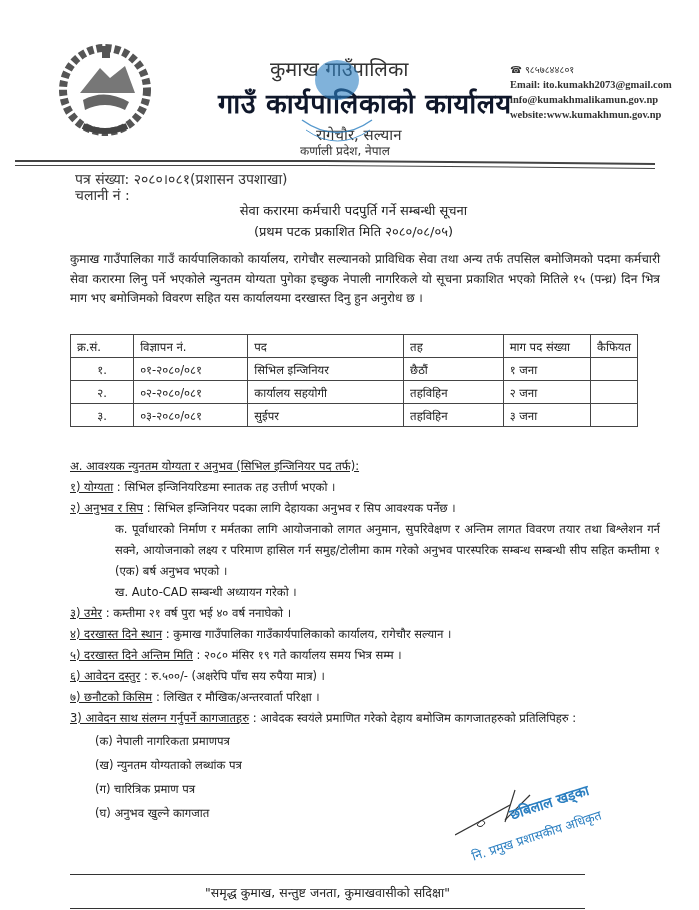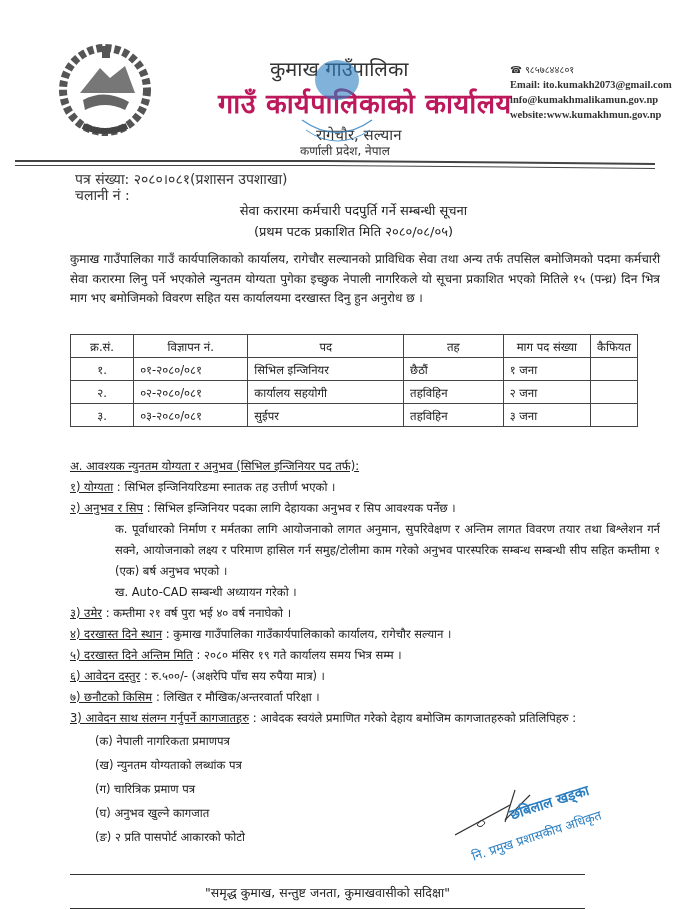--- a/index.html
+++ b/index.html
@@ -1,33 +1,33 @@
 <!DOCTYPE html>
 <html><head>
 <meta charset="utf-8">
 <style>
   html, body { margin:0; padding:0; background:#ffffff; }
   body { width:699px; height:910px; position:relative; overflow:hidden; font-family:"DejaVu Sans", sans-serif; color:#222; }
   .abs { position:absolute; }
   .emblem { left:55px; top:38px; width:100px; height:100px; }
   .title1 { left:270px; top:55px; font-size:20px; color:#333; white-space:nowrap; }
-  .title2 { left:218px; top:84px; font-size:27px; color:#be185d; white-space:nowrap; font-weight:bold; letter-spacing:0.5px; }
+  .title2 { left:218px; top:84px; font-size:27px; color:#0f172a; white-space:nowrap; font-weight:bold; letter-spacing:0.5px; }
   .addr1 { left:316px; top:124px; font-size:15px; color:#333; white-space:nowrap; }
   .addr2 { left:300px; top:142px; font-size:12px; color:#333; white-space:nowrap; }
   .stamp { left:292px; top:50px; width:90px; height:110px; opacity:0.8; }
   .contact { left:510px; top:62px; font-family:"Liberation Serif", serif; font-size:10.5px; color:#333; line-height:15px; font-weight:bold; white-space:nowrap; }
   .contact .ph { font-weight:normal; font-family:"DejaVu Sans", sans-serif; font-size:9.5px; }
   .hr-head { left:15px; top:160px; width:310px; height:3px; border-top:2px solid #444; border-bottom:1px solid #444; }
   .hr-head2 { left:325px; top:160px; width:330px; height:3px; border-top:2px solid #444; border-bottom:1px solid #444; transform:rotate(0.5deg); transform-origin:left; }
   .ref { left:75px; top:171px; font-size:14px; color:#333; line-height:16px; white-space:nowrap; }
   .notice-title { left:4px; width:699px; top:200px; text-align:center; font-size:13px; line-height:21px; color:#222; }
   .para { left:70px; top:250px; width:590px; font-size:12px; line-height:19.5px; text-align:justify; color:#222; }
   table.vac { position:absolute; left:70px; top:334px; width:568px; border-collapse:collapse; font-size:11.5px; }
   table.vac td, table.vac th { border:1px solid #444; height:20px; padding:1px 6px; font-weight:normal; text-align:left; }
-  table.vac th { text-align:center; }
+  table.vac th { text-align:left; }
   table.vac td.c { text-align:center; }
   .req { left:70px; top:432px; width:590px; font-size:11.5px; line-height:21px; color:#222;margin-top:24px; }
   .req .u { text-decoration:underline; }
   .req .ind { padding-left:45px; text-align:justify; }
   .req .docs { padding-left:25px; line-height:24px; }
   .req .row { white-space:nowrap; }
   .sig { left:455px; top:770px; width:200px; height:100px; }
   .sig-name { left:510px; top:805px; font-size:14px; font-weight:bold; color:#2b7fc1; transform:rotate(-18deg); transform-origin:left; white-space:nowrap; }
   .sig-title { left:472px; top:848px; font-size:12.5px; color:#2b7fc1; transform:rotate(-18deg); transform-origin:left; white-space:nowrap; }
   .hr-foot1 { left:70px; top:874px; width:515px; border-top:1.5px solid #333; }
@@ -129,21 +129,20 @@
   <div class="row"><span class="u">४) दरखास्त दिने स्थान</span><span> : कुमाख गाउँपालिका गाउँकार्यपालिकाको कार्यालय, रागेचौर सल्यान ।</span></div>
   <div class="row"><span class="u">५) दरखास्त दिने अन्तिम मिति</span><span> : २०८० मंसिर १९ गते कार्यालय समय भित्र सम्म ।</span></div>
   <div class="row"><span class="u">६) आवेदन दस्तुर</span><span> :  रु.५००/- (अक्षरेपि पाँच सय रुपैया मात्र) ।</span></div>
   <div class="row"><span class="u">७) छनौटको किसिम</span><span> : लिखित र मौखिक/अन्तरवार्ता परिक्षा ।</span></div>
   <div style="text-align:justify"><span class="u">3) आवेदन साथ संलग्न गर्नुपर्ने कागजातहरु</span><span> : आवेदक स्वयंले प्रमाणित गरेको देहाय बमोजिम कागजातहरुको प्रतिलिपिहरु :</span></div>
   <div class="docs">
     <div>(क) नेपाली नागरिकता प्रमाणपत्र</div>
     <div>(ख) न्युनतम योग्यताको लब्धांक पत्र</div>
     <div>(ग) चारित्रिक प्रमाण पत्र</div>
     <div>(घ) अनुभव खुल्ने कागजात</div>
-    <div>(ङ) २ प्रति पासपोर्ट आकारको फोटो</div>
   </div>
 </div>
 
 <div class="abs sig">
   <svg width="200" height="100" viewBox="0 0 200 100">
     <path d="M0 65 L55 35" stroke="#333" stroke-width="1.2" fill="none"></path>
     <path d="M22 55 q5 -8 8 -2 q-4 6 -8 2" stroke="#333" stroke-width="1" fill="none"></path>
     <path d="M50 52 L60 20" stroke="#333" stroke-width="1.2" fill="none"></path>
     <path d="M50 50 L75 25" stroke="#333" stroke-width="1.2" fill="none"></path>
   </svg>

